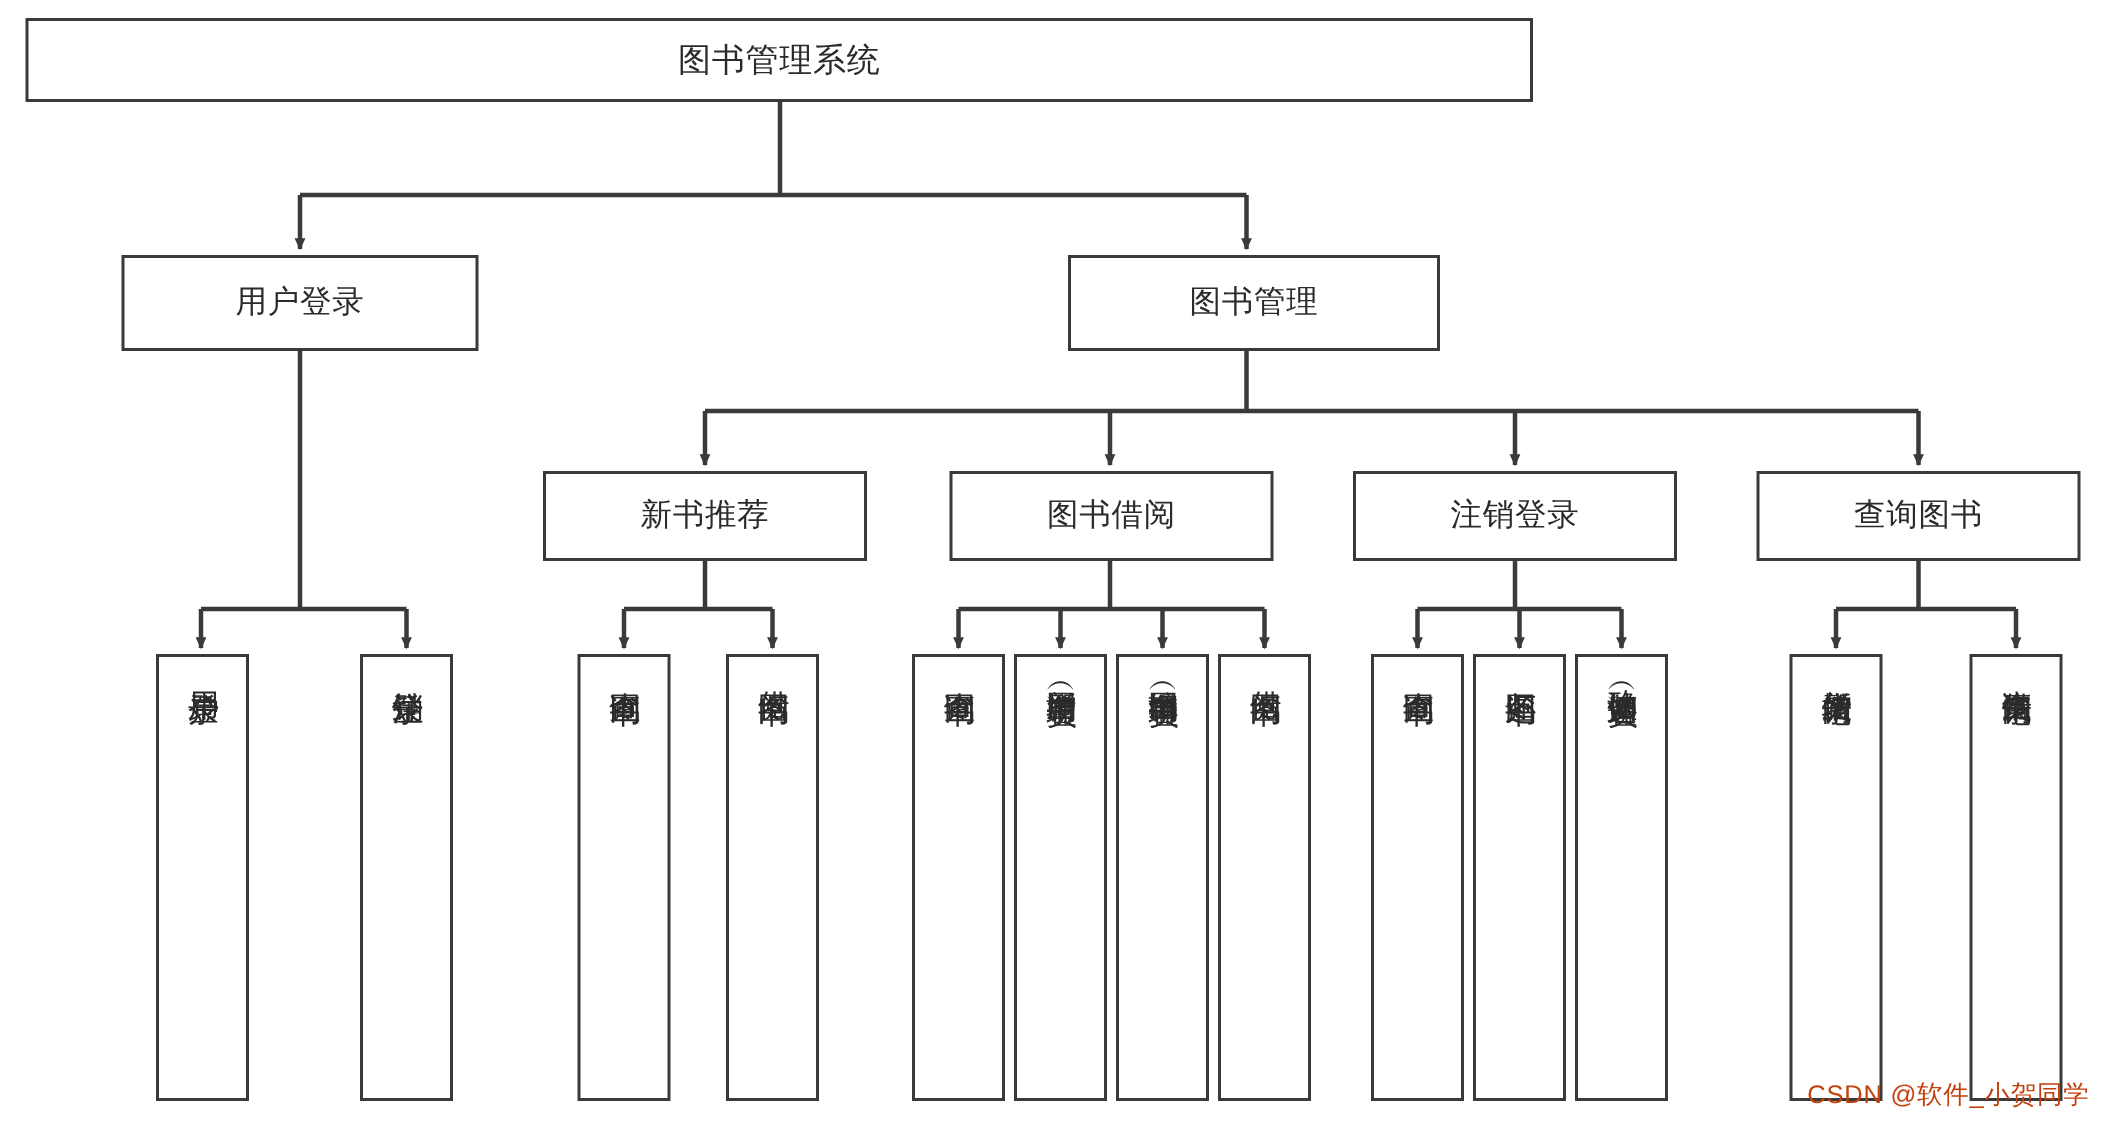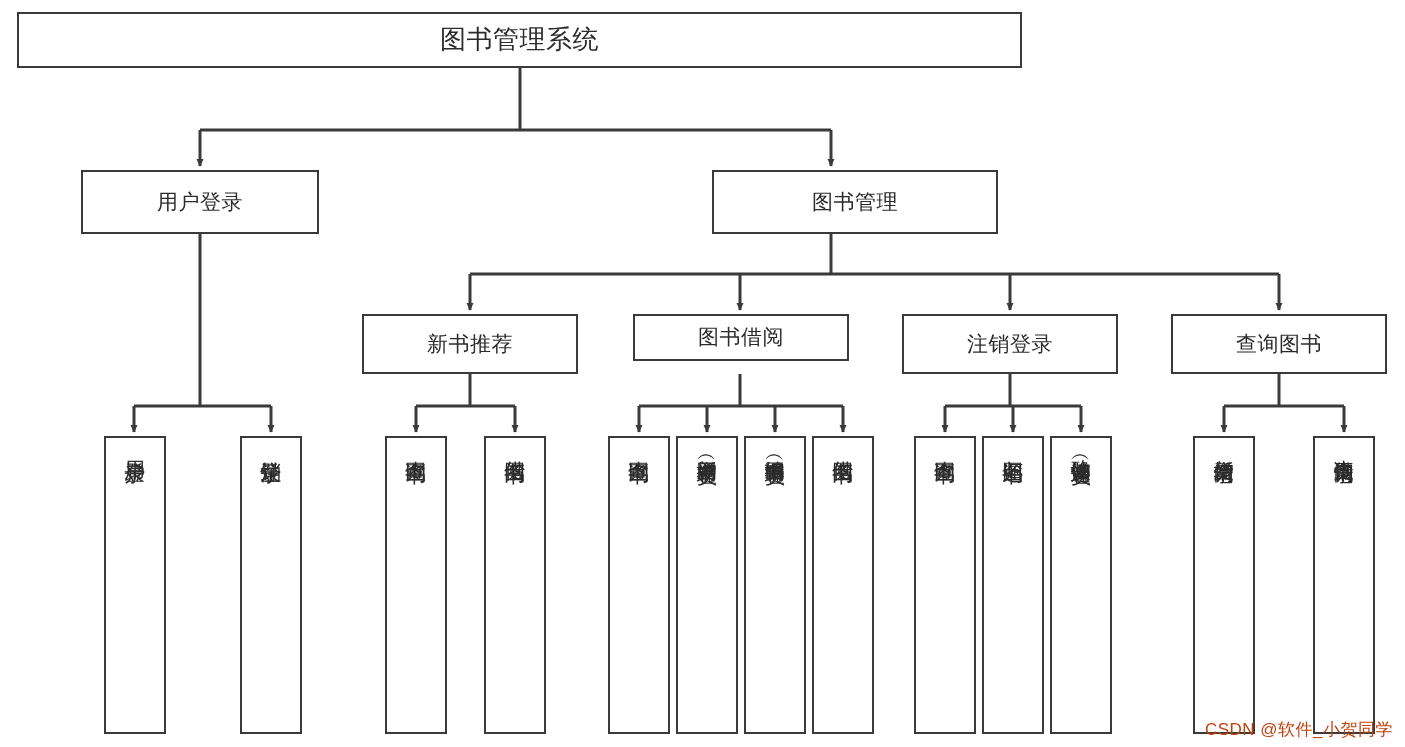--- a/index.html
+++ b/index.html
@@ -38,21 +38,21 @@
   .node .label {
     display: block;
     text-align: center;
     line-height: 1.05;
     letter-spacing: 0.5px;
   }
   .node.horiz .label {
     font-size: 21px;
   }
   .node.root .label {
-    font-size: 26px;
+    font-size: 22px;
   }
   .node.leaf {
     align-items: flex-start;
     justify-content: center;
     padding-top: 6px;
   }
   .node.leaf .label {
     writing-mode: vertical-rl;
     text-orientation: upright;
     font-size: 21px;
@@ -131,28 +131,28 @@
     </g>
   </svg>
 
   <div class="node root horiz" style="left:17px; top:12px; width:1005px; height:56px;">
     <span class="label">图书管理系统</span>
   </div>
 
   <div class="node horiz" style="left:81px; top:170px; width:238px; height:64px;">
     <span class="label">用户登录</span>
   </div>
-  <div class="node horiz" style="left:712px; top:170px; width:286px; height:64px;">
+  <div class="node horiz" style="left:712px; top:170px; width:248px; height:64px;">
     <span class="label">图书管理</span>
   </div>
 
   <div class="node horiz" style="left:362px; top:314px; width:216px; height:60px;">
     <span class="label">新书推荐</span>
   </div>
-  <div class="node horiz" style="left:633px; top:314px; width:216px; height:47px;">
+  <div class="node horiz" style="left:633px; top:314px; width:216px; height:60px;">
     <span class="label">图书借阅</span>
   </div>
   <div class="node horiz" style="left:902px; top:314px; width:216px; height:60px;">
     <span class="label">注销登录</span>
   </div>
   <div class="node horiz" style="left:1171px; top:314px; width:216px; height:60px;">
     <span class="label">查询图书</span>
   </div>
 
   <div class="node leaf" style="left:104px; top:436px; width:62px; height:298px;">

